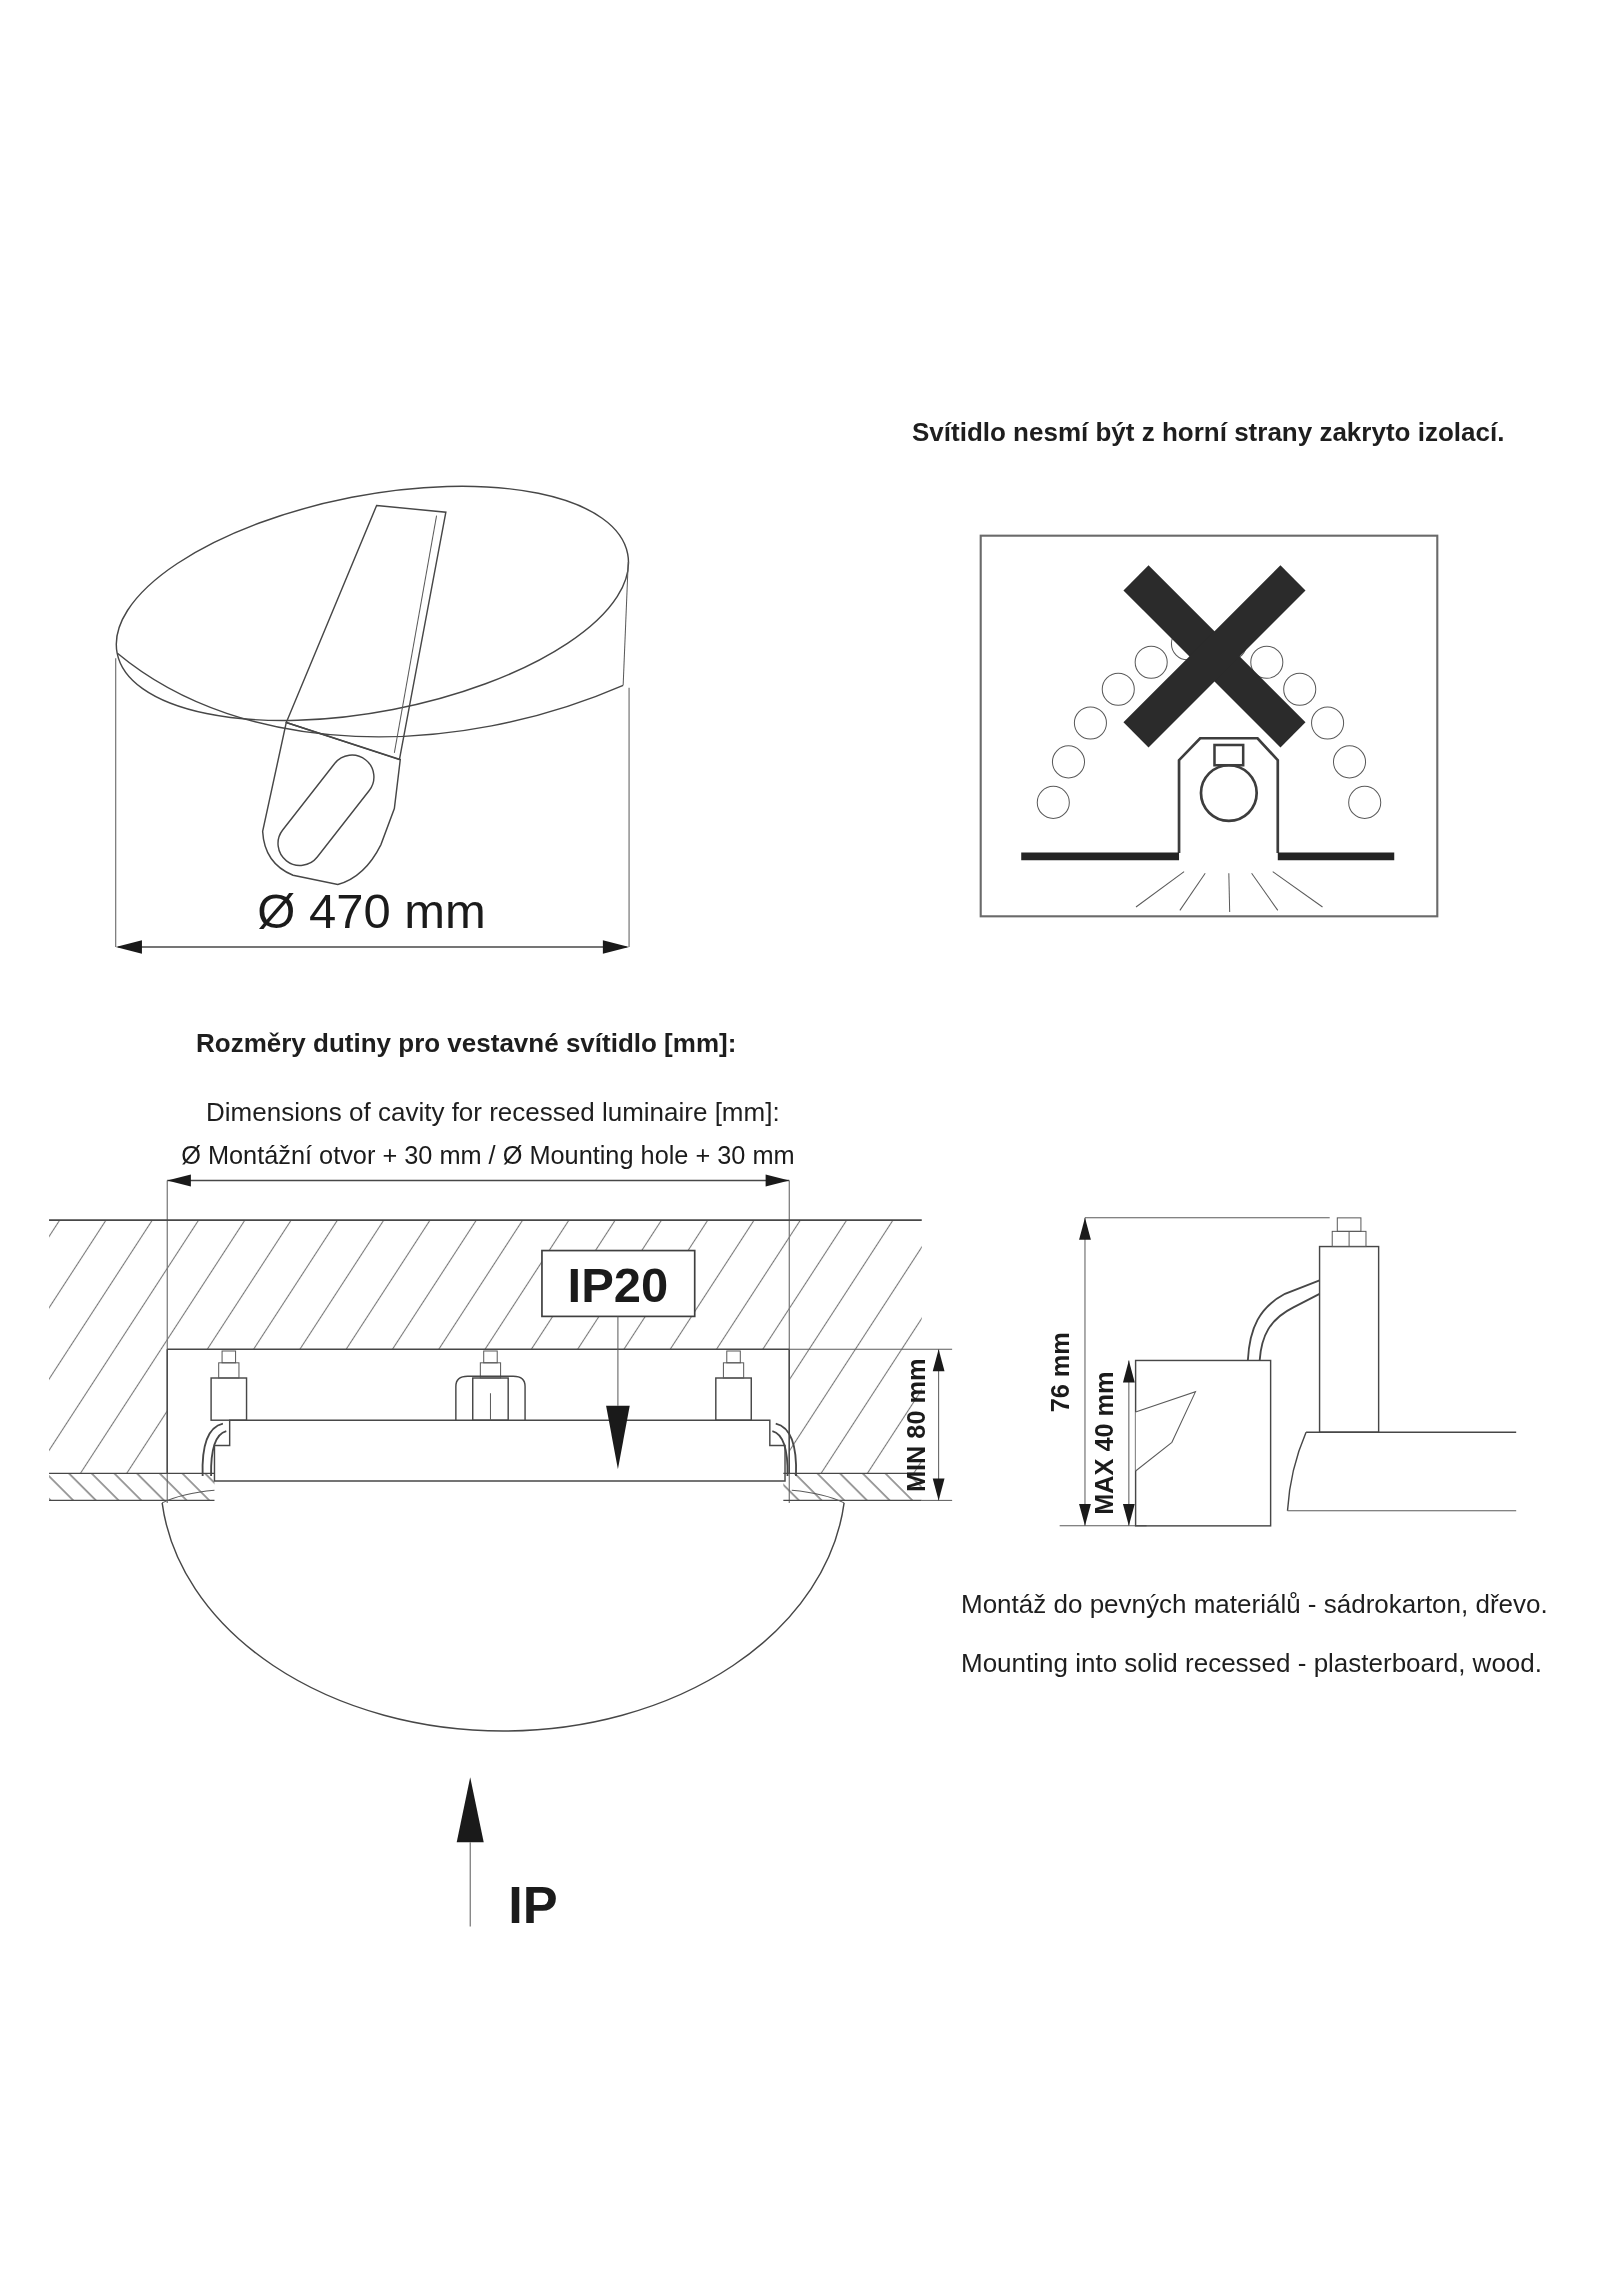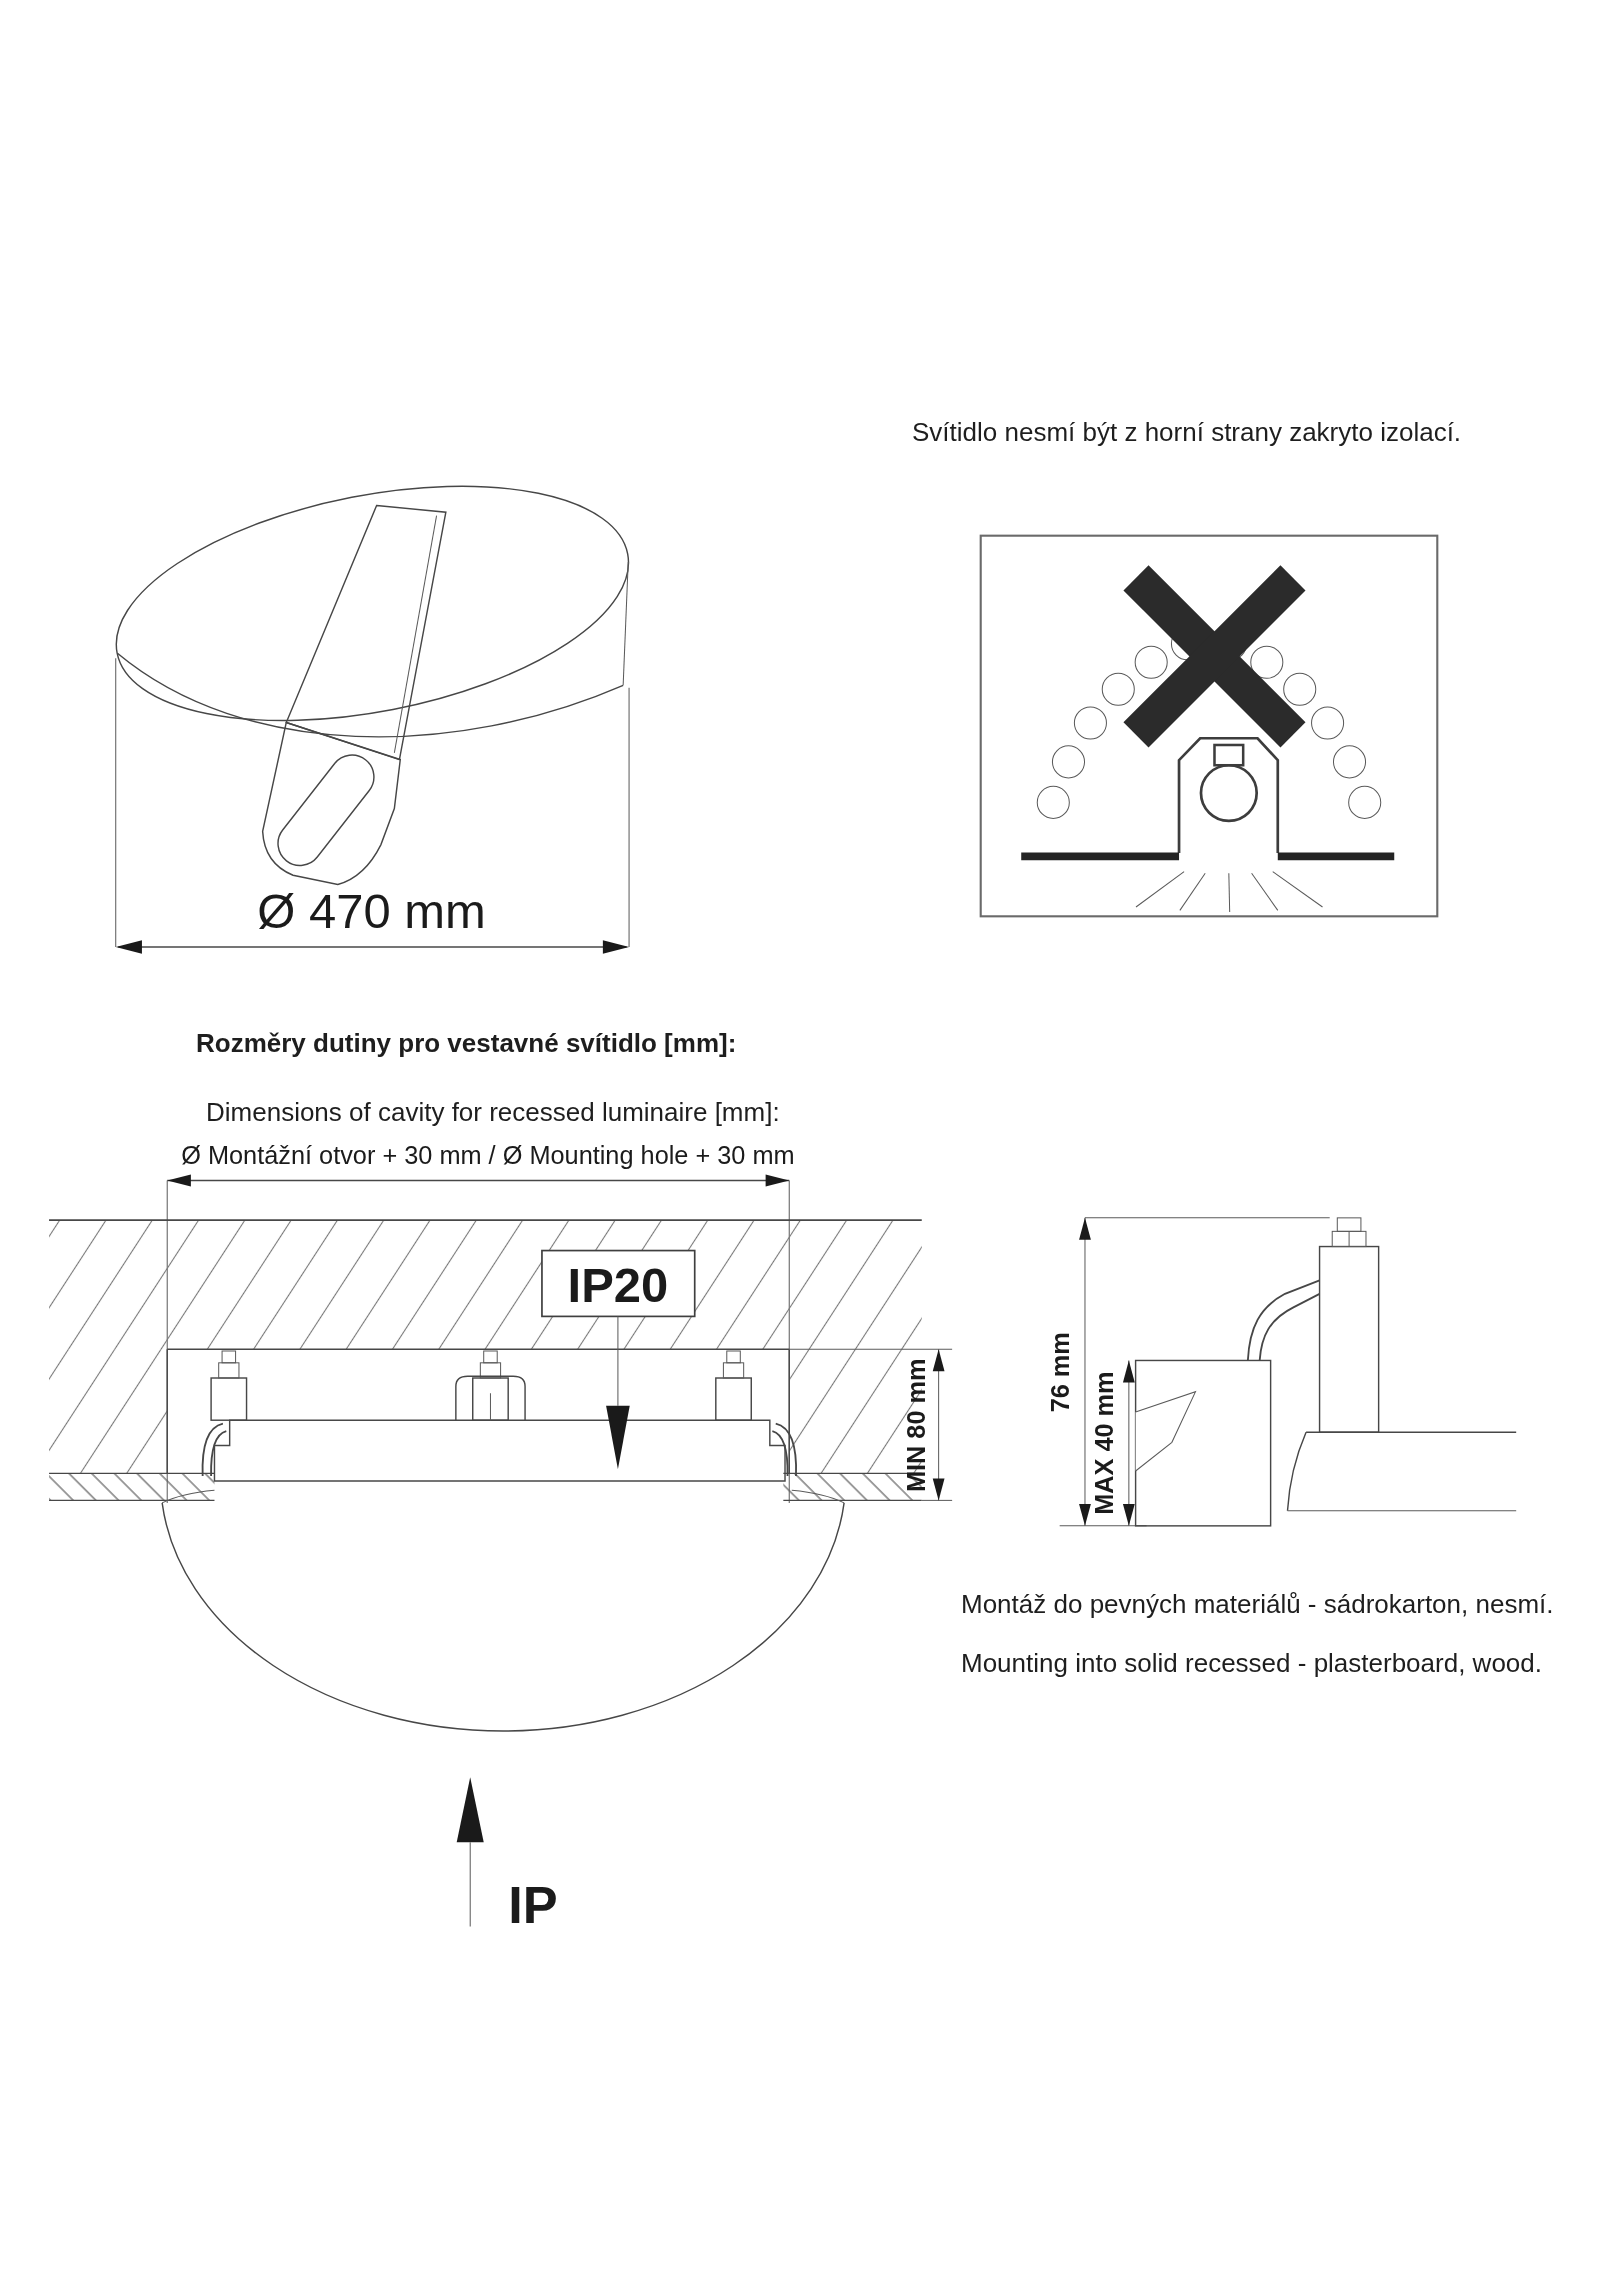--- a/index.html
+++ b/index.html
@@ -14,21 +14,21 @@
   .thin{stroke:#5a5a5a;stroke-width:1.2;fill:none;}
   .line{stroke:#474747;stroke-width:1.7;fill:none;}
   .line2{stroke:#474747;stroke-width:2.2;fill:none;}
   .arrow{fill:#1a1a1a;stroke:none;}
 </style>
 </head>
 <body>
 
 <div class="page">
 
-  <div class="txt" style="left:912px;top:417px;">Svítidlo nesmí být z horní strany zakryto izolací.</div>
+  <div class="txt" style="left:912px;top:417px;font-weight:bold;">Svítidlo nesmí být z horní strany zakryto izolací.</div>
 
   <svg style="left:979px;top:534px;" width="460" height="384" viewBox="0 0 545 455">
     <rect x="2" y="2" width="541" height="451" fill="#ffffff" stroke="#6a6a6a" stroke-width="2.5"></rect>
 
     <g class="thin" stroke-width="3.4">
       <circle cx="88" cy="318" r="19"></circle>
         <circle cx="106" cy="270" r="19"></circle>
       <circle cx="132" cy="224" r="19"></circle>
         <circle cx="165" cy="184" r="19"></circle>
       <circle cx="204" cy="152" r="19"></circle>
@@ -226,17 +226,17 @@
       <line x1="358" y1="38" x2="358" y2="56" class="thin"></line>
     </g>
 
     <g>
       <line x1="307" y1="276" x2="556" y2="276" class="line"></line>
       <path d="M307,276 Q288,320 285,369" fill="none" class="line"></path>
       <line x1="285" y1="369" x2="556" y2="369" class="thin"></line>
     </g>
   </svg>
 
-  <div class="txt" style="left:961px;top:1589px;">Montáž do pevných materiálů - sádrokarton, nesmí.</div>
+  <div class="txt" style="left:961px;top:1589px;">Montáž do pevných materiálů - sádrokarton, dřevo.</div>
   <div class="txt" style="left:961px;top:1648px;">Mounting into solid recessed - plasterboard, wood.</div>
 
 </div>
 
 
 </body></html>

